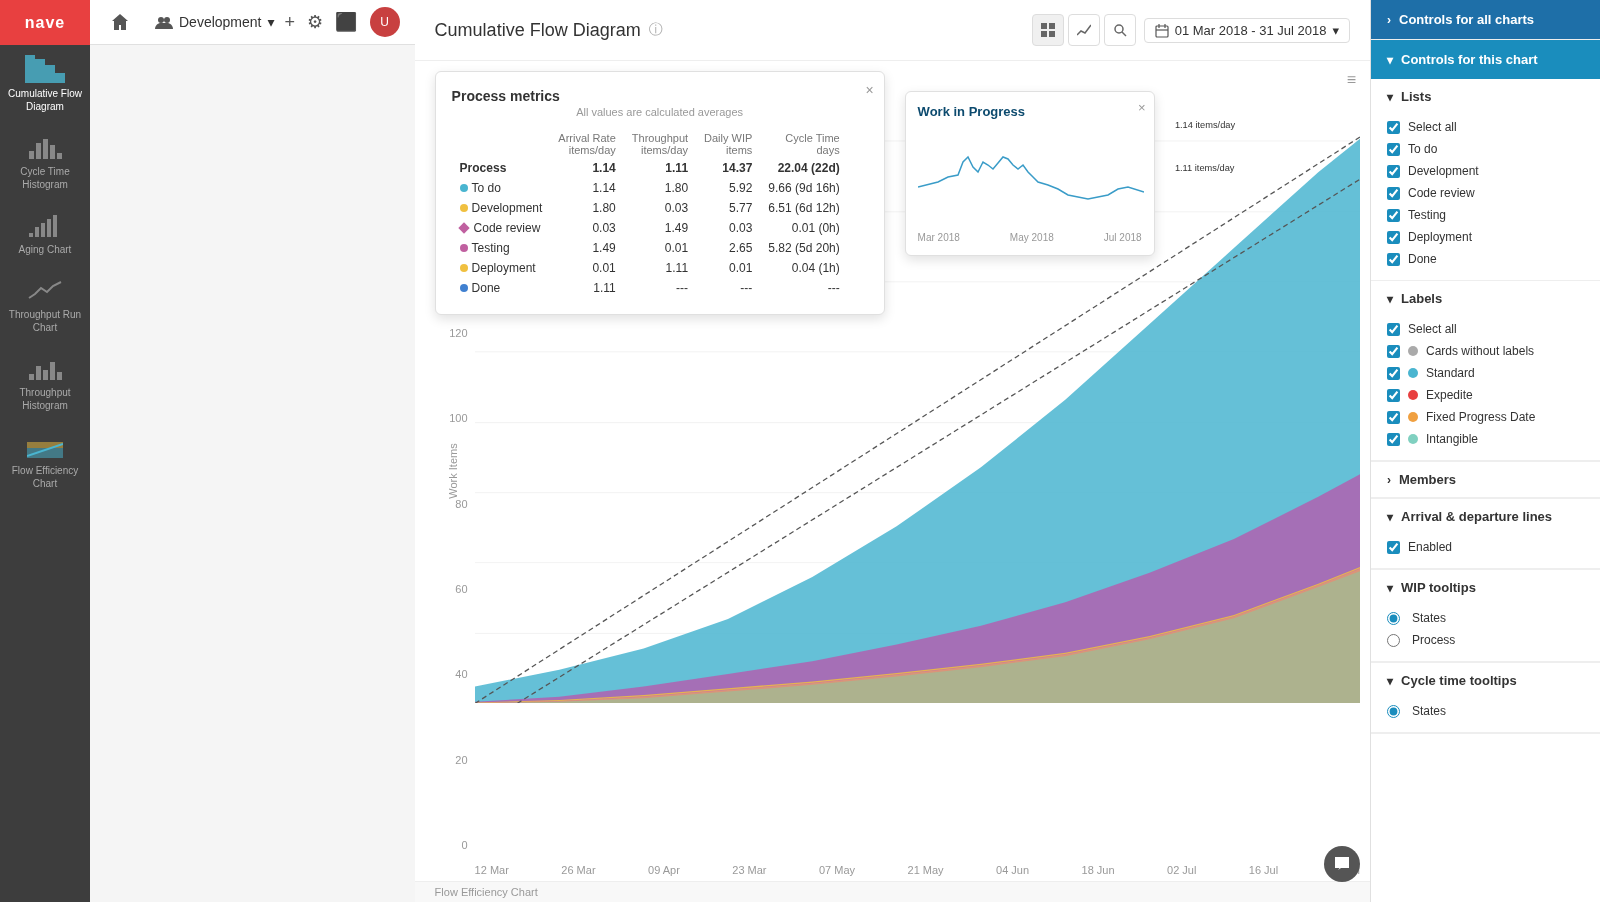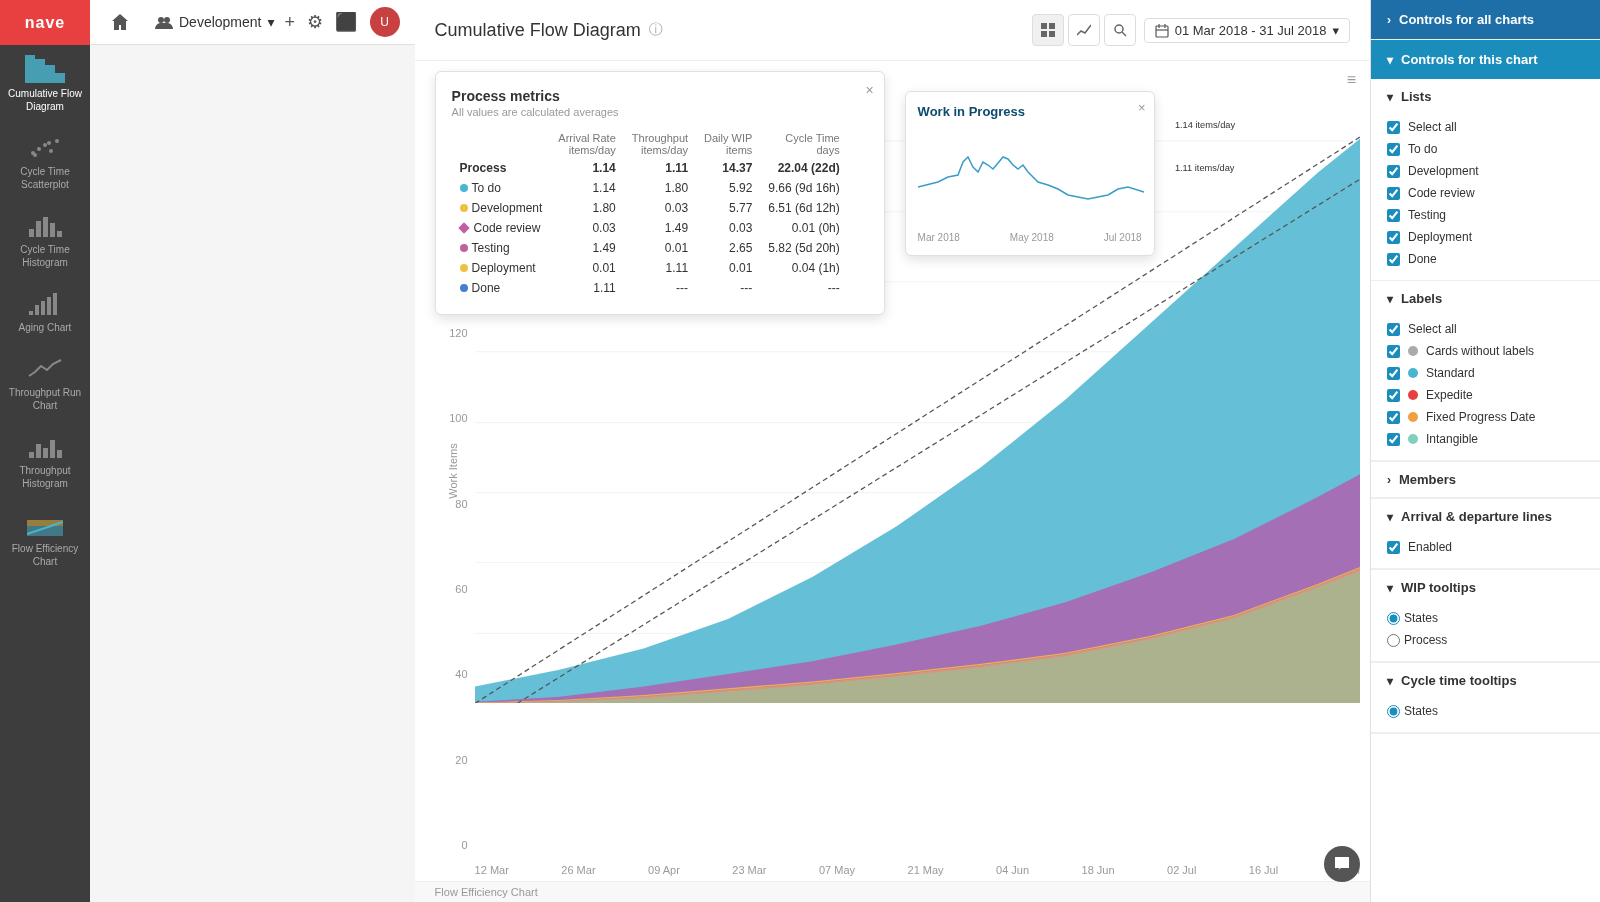--- a/index.html
+++ b/index.html
@@ -234,21 +234,21 @@
     }
     .popup-close {
       position: absolute;
       right: 10px;
       top: 10px;
       cursor: pointer;
       color: #999;
       font-size: 14px;
     }
     .popup-title { font-size: 14px; font-weight: 600; color: #333; margin-bottom: 2px; }
-    .popup-subtitle { font-size: 11px; color: #999; margin-bottom: 12px; }
+    .popup-subtitle { font-size: 11px; color: #999; margin-bottom: 12px; text-align: center; }
 
     .metrics-table { border-collapse: collapse; font-size: 12px; }
     .metrics-table th { text-align: right; color: #777; font-weight: 500; padding: 2px 8px; font-size: 11px; }
     .metrics-table th:first-child { text-align: left; }
     .metrics-table td { padding: 3px 8px; color: #333; text-align: right; }
     .metrics-table td:first-child { text-align: left; }
     .metrics-table tr:first-child td { font-weight: 600; color: #333; }
 
     
     .wip-popup {
@@ -317,21 +317,21 @@
     .label-dot {
       width: 10px;
       height: 10px;
       border-radius: 50%;
       flex-shrink: 0;
     }
 
     .radio-item {
       display: flex;
       align-items: center;
-      gap: 4px;
+      gap: 12px;
       padding: 4px 0;
       font-size: 12px;
       color: #333;
       cursor: pointer;
     }
     .radio-item input[type="radio"] { accent-color: #1a8dbd; }
 
     
     .chat-bubble {
       position: fixed;
@@ -374,34 +374,20 @@
       <svg width="40" height="28" viewBox="0 0 40 28">
         <rect x="0" y="18" width="40" height="10" fill="#4ab5d0" opacity="0.8"></rect>
         <rect x="0" y="10" width="30" height="8" fill="#f0c040" opacity="0.8"></rect>
         <rect x="0" y="4" width="20" height="6" fill="#c060a0" opacity="0.8"></rect>
         <rect x="0" y="0" width="10" height="4" fill="#4080d0" opacity="0.8"></rect>
       </svg>
     </div>
     <span>Cumulative Flow Diagram</span>
   </div>
 
-  <div class="sidebar-item">
-    <div class="icon-box">
-      <svg width="36" height="24" viewBox="0 0 36 24">
-        <circle cx="6" cy="18" r="2" fill="#888"></circle>
-        <circle cx="12" cy="14" r="2" fill="#888"></circle>
-        <circle cx="18" cy="10" r="2" fill="#888"></circle>
-        <circle cx="24" cy="16" r="2" fill="#888"></circle>
-        <circle cx="30" cy="6" r="2" fill="#888"></circle>
-        <circle cx="8" cy="20" r="2" fill="#888"></circle>
-        <circle cx="22" cy="8" r="2" fill="#888"></circle>
-      </svg>
-    </div>
-    <span>Cycle Time Scatterplot</span>
-  </div>
 
   <div class="sidebar-item">
     <div class="icon-box">
       <svg width="36" height="24" viewBox="0 0 36 24">
         <rect x="2" y="16" width="5" height="8" fill="#888"></rect>
         <rect x="9" y="8" width="5" height="16" fill="#888"></rect>
         <rect x="16" y="4" width="5" height="20" fill="#888"></rect>
         <rect x="23" y="10" width="5" height="14" fill="#888"></rect>
         <rect x="30" y="18" width="5" height="6" fill="#888"></rect>
       </svg>

